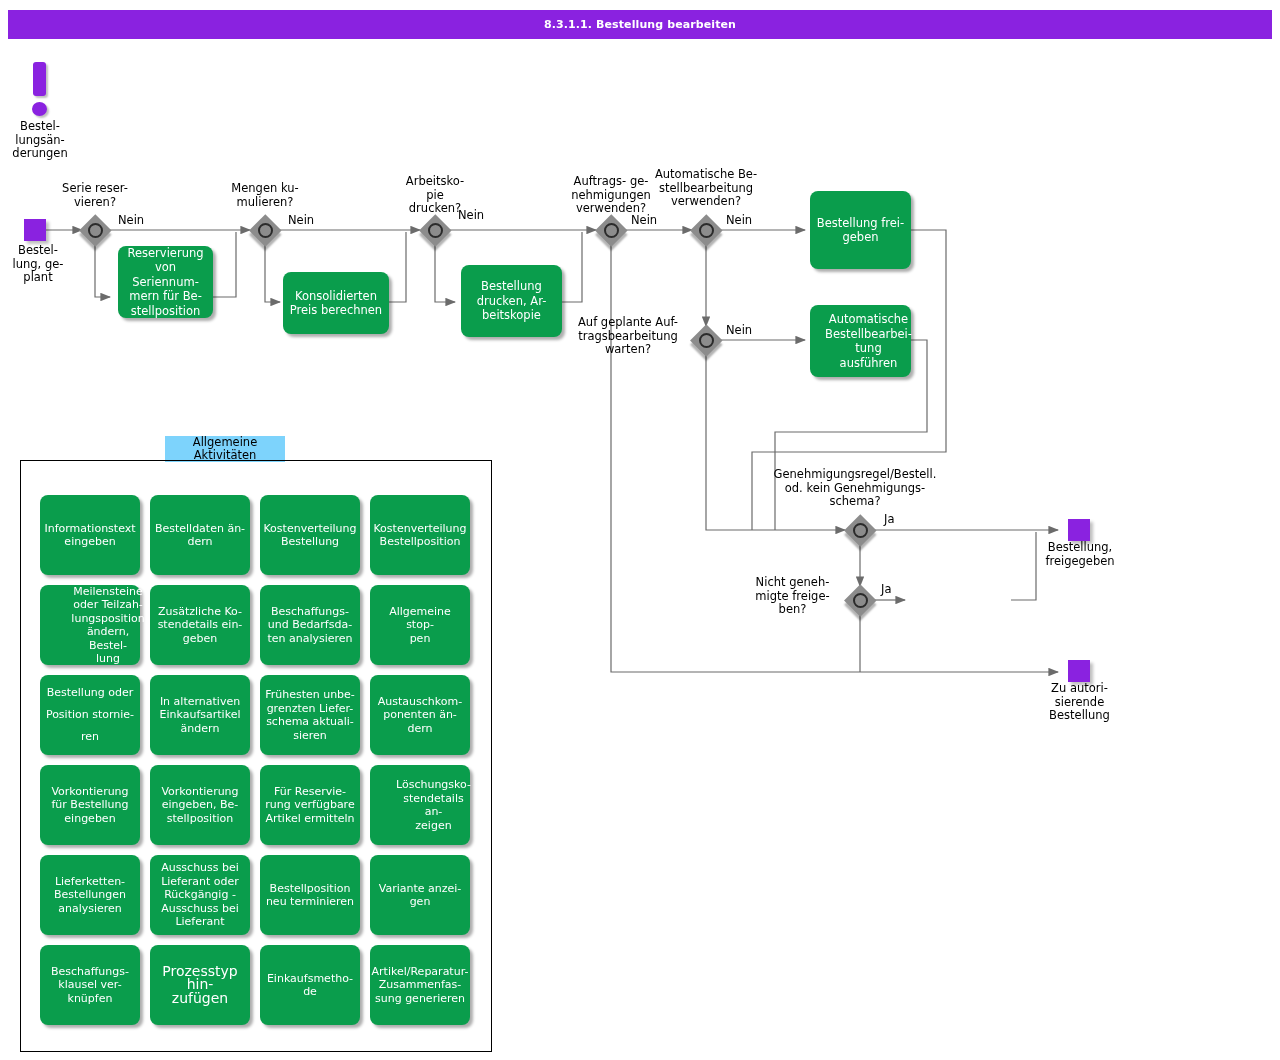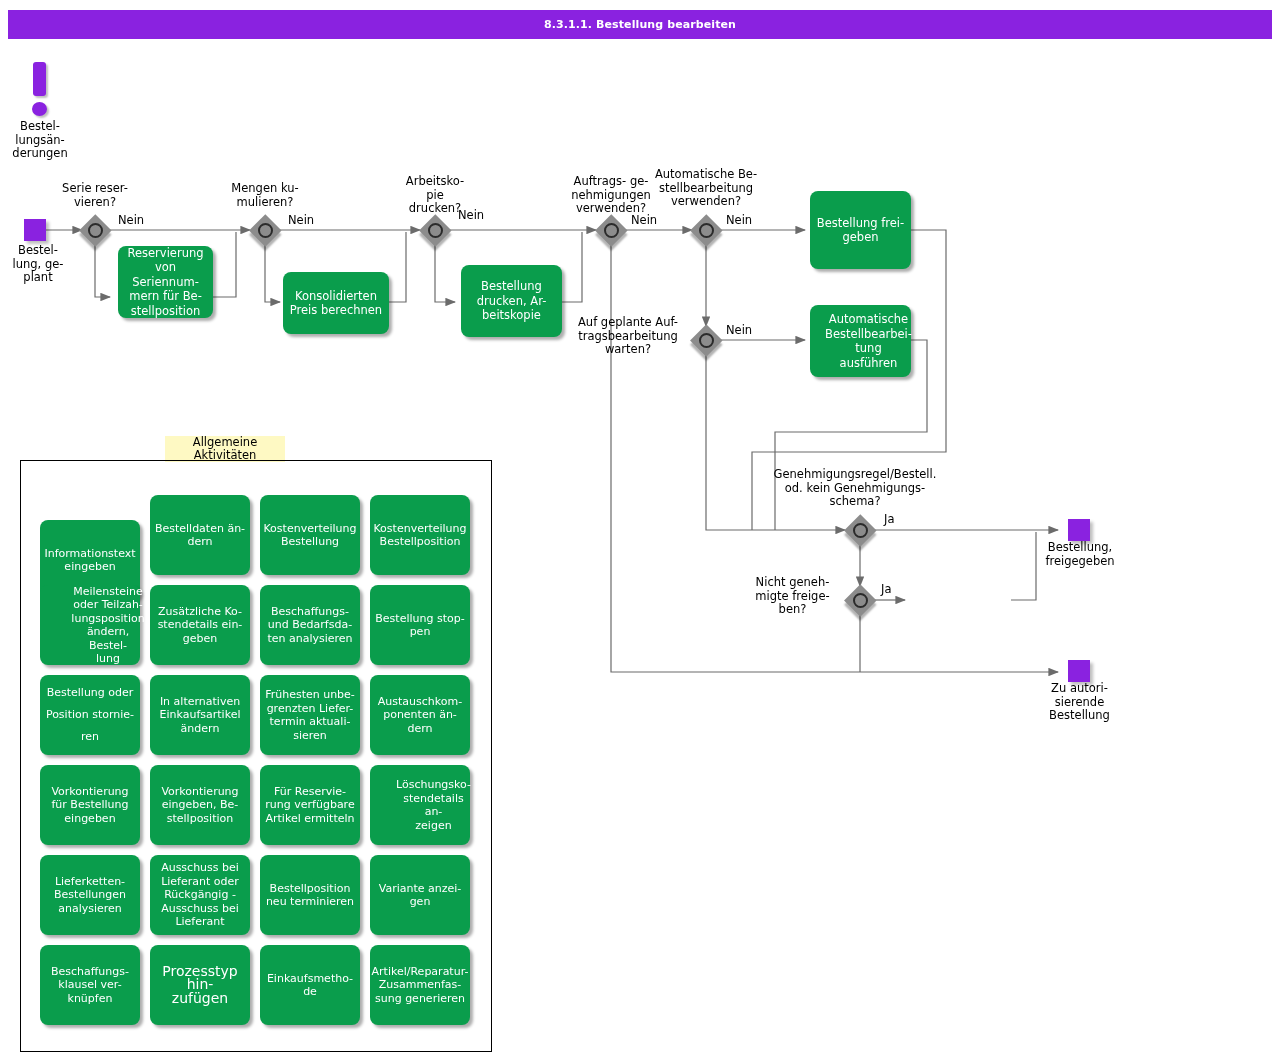--- a/index.html
+++ b/index.html
@@ -74,21 +74,21 @@
 
   
   .group{
     position:absolute;
     border:1.6px solid #000;
     background:transparent;
   }
   .grouptitle{
     position:absolute;
     font-size:11.5px;line-height:13px;text-align:center;color:#000;
-    white-space:pre-line;background:#fef9c3;
+    white-space:pre-line;background:#7dd3fc;
   }
 
   
   .bang{position:absolute;width:40px;height:60px;}
   .bang .bar{
     position:absolute;left:13px;top:0;width:13px;height:34px;
     background:#8A22E0;border-radius:3px;
     box-shadow:2px 2px 2px rgba(0,0,0,.25);
   }
   .bang .dot{
@@ -274,50 +274,50 @@
   <div class="evt" style="left:1068px;top:660px;"></div>
   <div class="lbl" style="left:1022px;top:682px;width:115px;">Zu      autori-
 sierende
 Bestellung</div>
 
   <div class="grouptitle" style="left:165px;top:436px;width:120px;">Allgemeine
 Aktivitäten</div>
   <div class="group" style="left:20px;top:460px;width:470px;height:590px;"></div>
 
   <div id="activity-grid">
-      <div class="task" style="left: 40px; top: 495px; width: 100px; height: 80px; font-size: 11px; line-height: 13.5px; margin-top: 25px;">Informationstext
+      <div class="task" style="left: 40px; top: 495px; width: 100px; height: 80px; font-size: 11px; line-height: 13.5px;">Informationstext
 eingeben</div>
       <div class="task" style="left: 150px; top: 495px; width: 100px; height: 80px; font-size: 11px; line-height: 13.5px;">Bestelldaten än-
 dern</div>
       <div class="task" style="left: 260px; top: 495px; width: 100px; height: 80px; font-size: 11px; line-height: 13.5px;">Kostenverteilung
 Bestellung</div>
       <div class="task" style="left: 370px; top: 495px; width: 100px; height: 80px; font-size: 11px; line-height: 13.5px;">Kostenverteilung
 Bestellposition</div>
       <div class="task" style="left: 40px; top: 585px; width: 100px; height: 80px; font-size: 11px; line-height: 13.5px; padding-left: 40px;">Meilensteine
 oder  Teilzah-
 lungsposition
 ändern, Bestel-
 lung</div>
       <div class="task" style="left: 150px; top: 585px; width: 100px; height: 80px; font-size: 11px; line-height: 13.5px;">Zusätzliche Ko-
 stendetails ein-
 geben</div>
       <div class="task" style="left: 260px; top: 585px; width: 100px; height: 80px; font-size: 11px; line-height: 13.5px;">Beschaffungs-
 und Bedarfsda-
 ten analysieren</div>
-      <div class="task" style="left: 370px; top: 585px; width: 100px; height: 80px; font-size: 11px; line-height: 13.5px;">Bestellung stop-
+      <div class="task" style="left: 370px; top: 585px; width: 100px; height: 80px; font-size: 11px; line-height: 13.5px;">Allgemeine stop-
 pen</div>
       <div class="task" style="left: 40px; top: 675px; width: 100px; height: 80px; font-size: 11px; line-height: 22px;">Bestellung oder
 Position stornie-
 ren</div>
       <div class="task" style="left: 150px; top: 675px; width: 100px; height: 80px; font-size: 11px; line-height: 13.5px;">In alternativen
 Einkaufsartikel
 ändern</div>
       <div class="task" style="left: 260px; top: 675px; width: 100px; height: 80px; font-size: 11px; line-height: 13.5px;">Frühesten unbe-
 grenzten Liefer-
-termin aktuali-
+schema aktuali-
 sieren</div>
       <div class="task" style="left: 370px; top: 675px; width: 100px; height: 80px; font-size: 11px; line-height: 13.5px;">Austauschkom-
 ponenten  än-
 dern</div>
       <div class="task" style="left: 40px; top: 765px; width: 100px; height: 80px; font-size: 11px; line-height: 13.5px;">Vorkontierung
 für Bestellung
 eingeben</div>
       <div class="task" style="left: 150px; top: 765px; width: 100px; height: 80px; font-size: 11px; line-height: 13.5px;">Vorkontierung
 eingeben, Be-
 stellposition</div>

